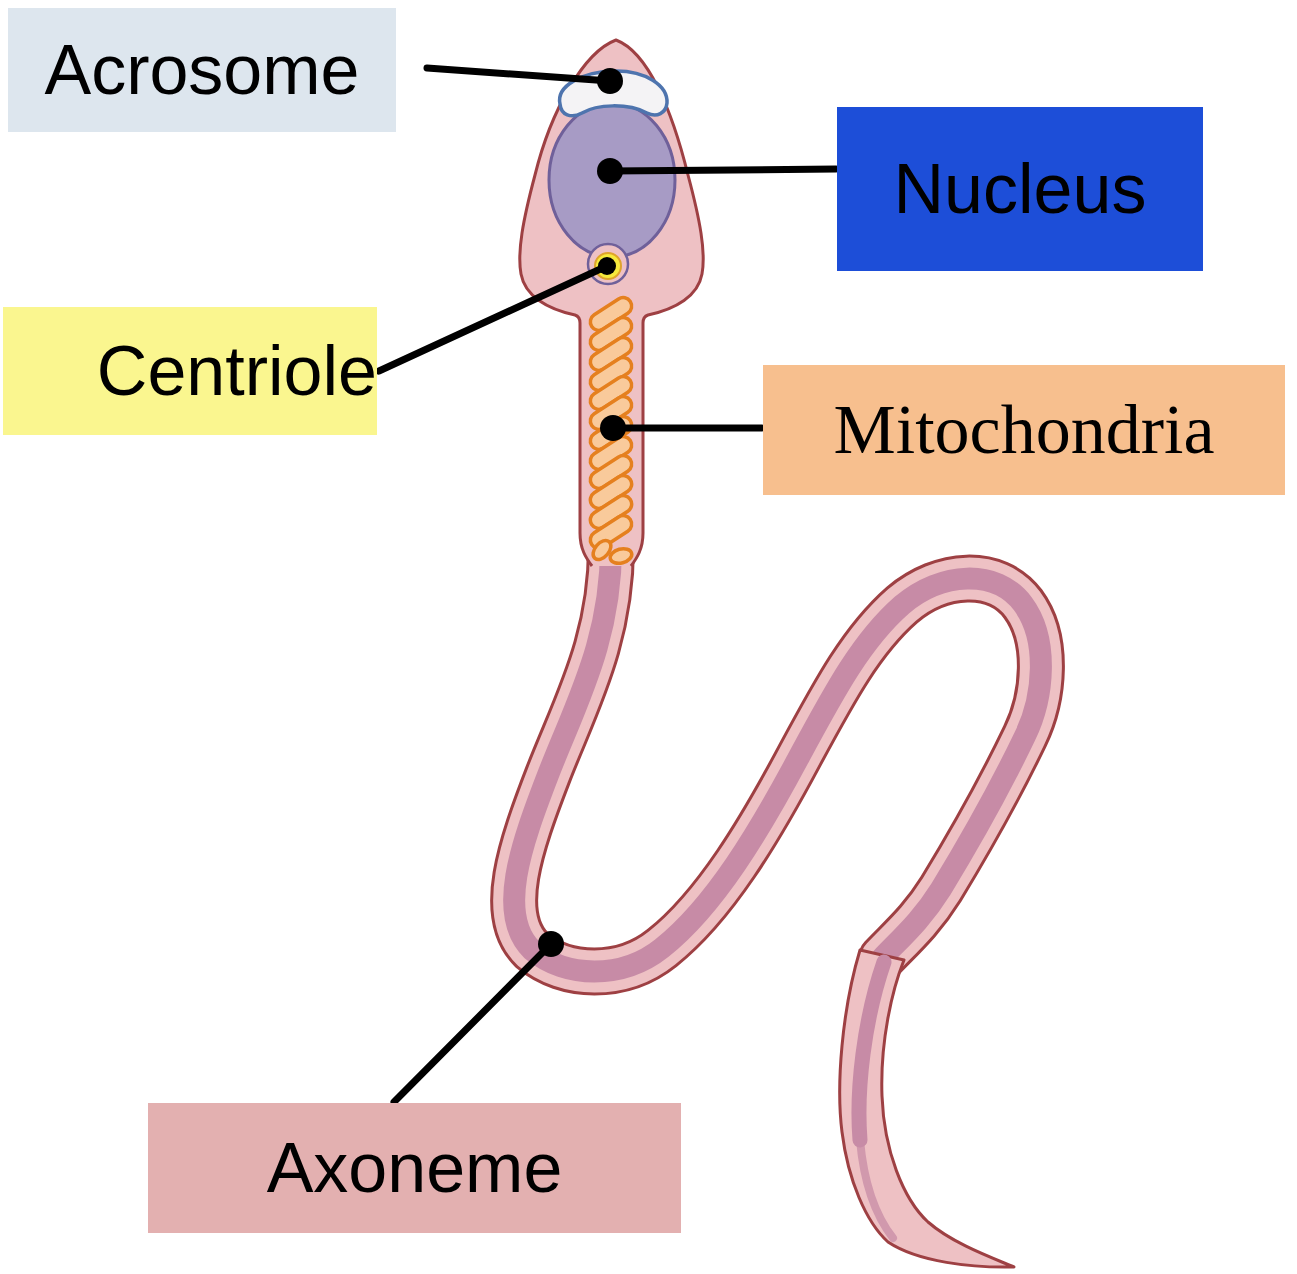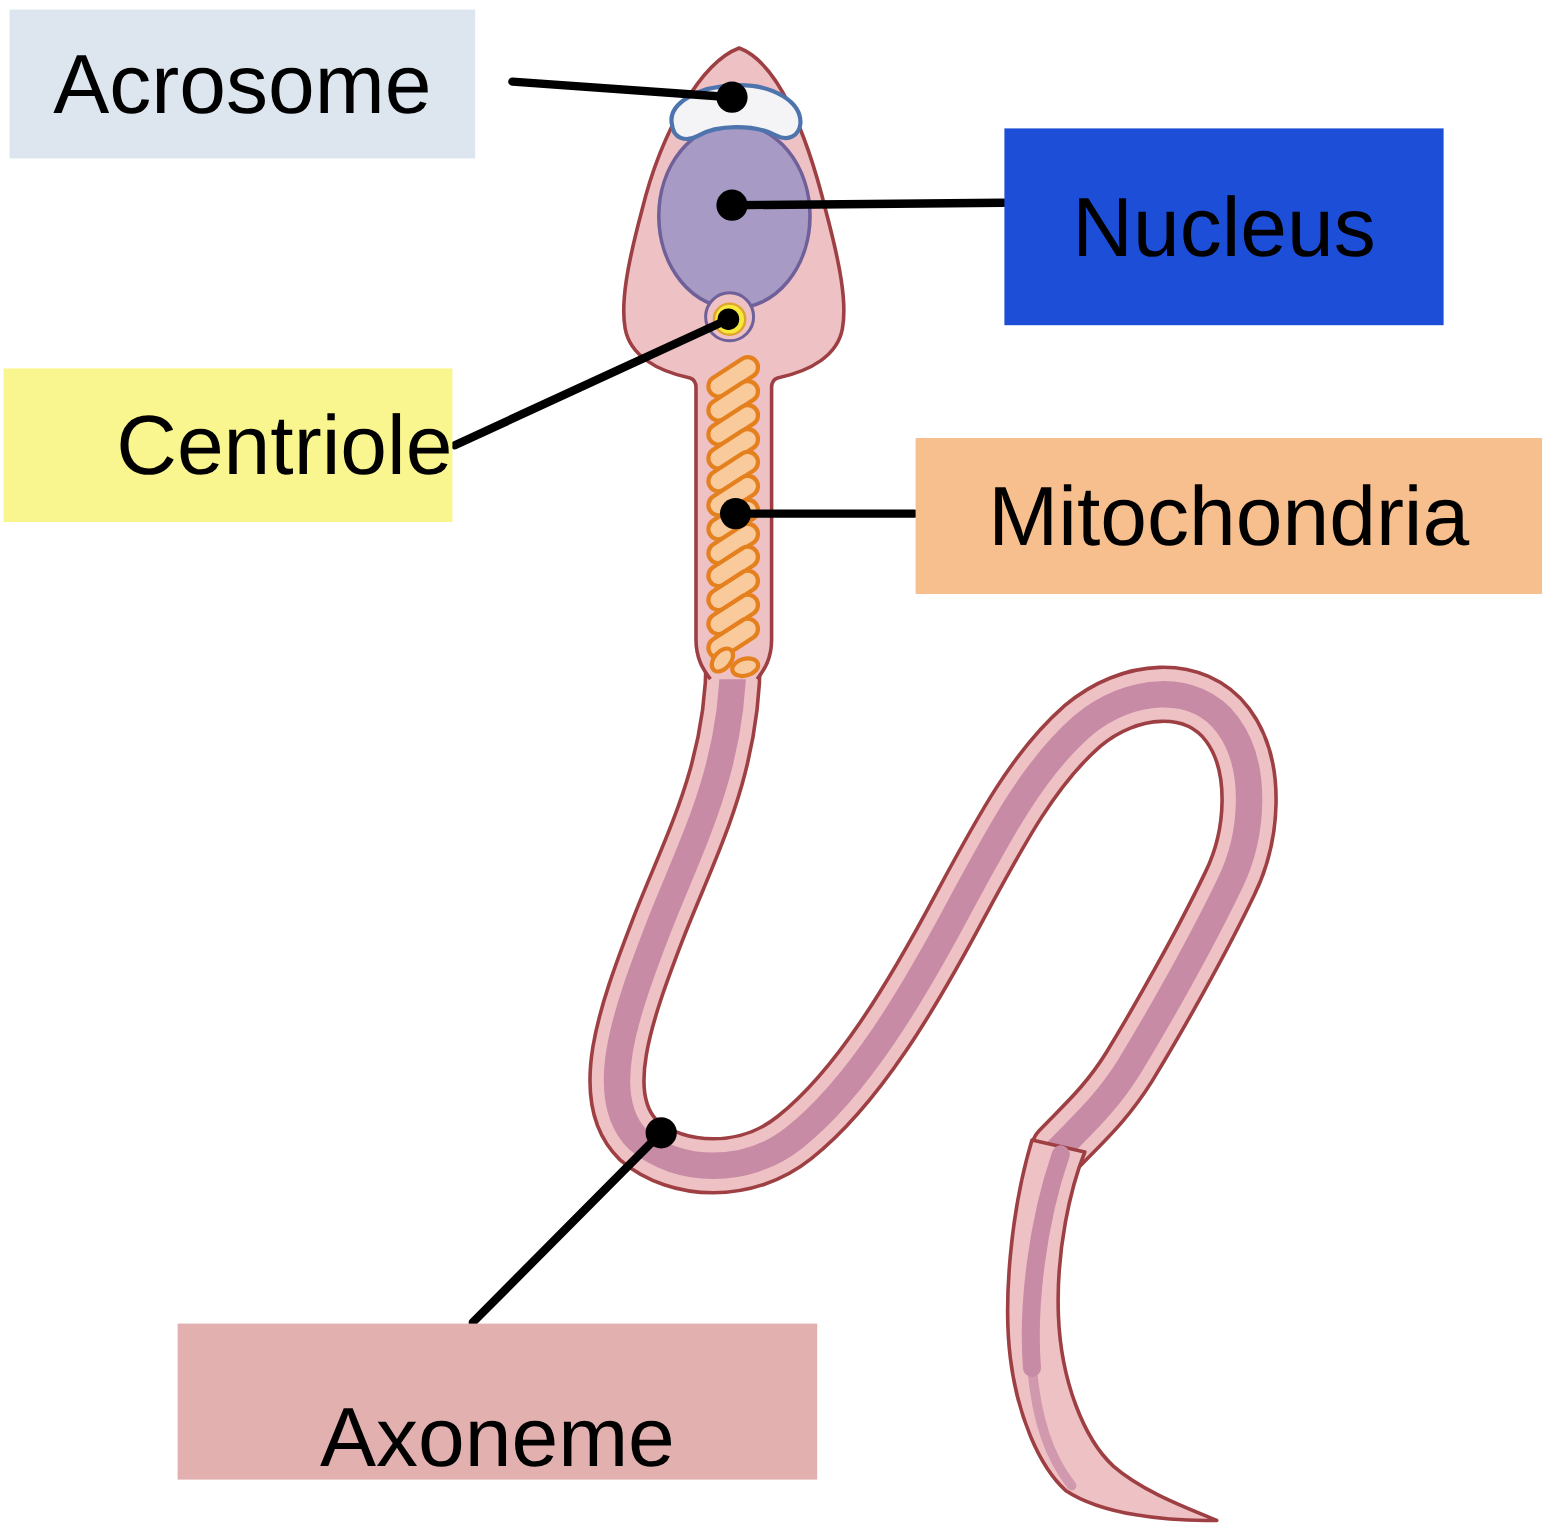--- a/index.html
+++ b/index.html
@@ -87,21 +87,21 @@
   </div>
 
   <div class="label" style="left: 837px; top: 107px; width: 366px; height: 164px; background-color: #1d4ed8;">
     <span>Nucleus</span>
   </div>
 
   <div class="label" style="left: 3px; top: 307px; width: 374px; height: 128px; background-color: rgb(250, 246, 143); justify-content: flex-end;">
     <span>Centriole</span>
   </div>
 
-  <div class="label" style="left: 763px; top: 365px; width: 522px; height: 130px; background-color: rgb(247, 191, 142);">
+  <div class="label" style="left: 763px; top: 365px; width: 522px; height: 130px; background-color: rgb(247, 191, 142); font-family: Liberation Serif, serif;">
     <span>Mitochondria</span>
   </div>
 
-  <div class="label" style="left: 148px; top: 1103px; width: 533px; height: 130px; background-color: rgb(227, 176, 176); align-items: flex-end;">
+  <div class="label" style="left: 148px; top: 1103px; width: 533px; height: 130px; background-color: rgb(227, 176, 176);">
     <span>Axoneme</span>
   </div>
 
 </div>
 
 </body></html>

